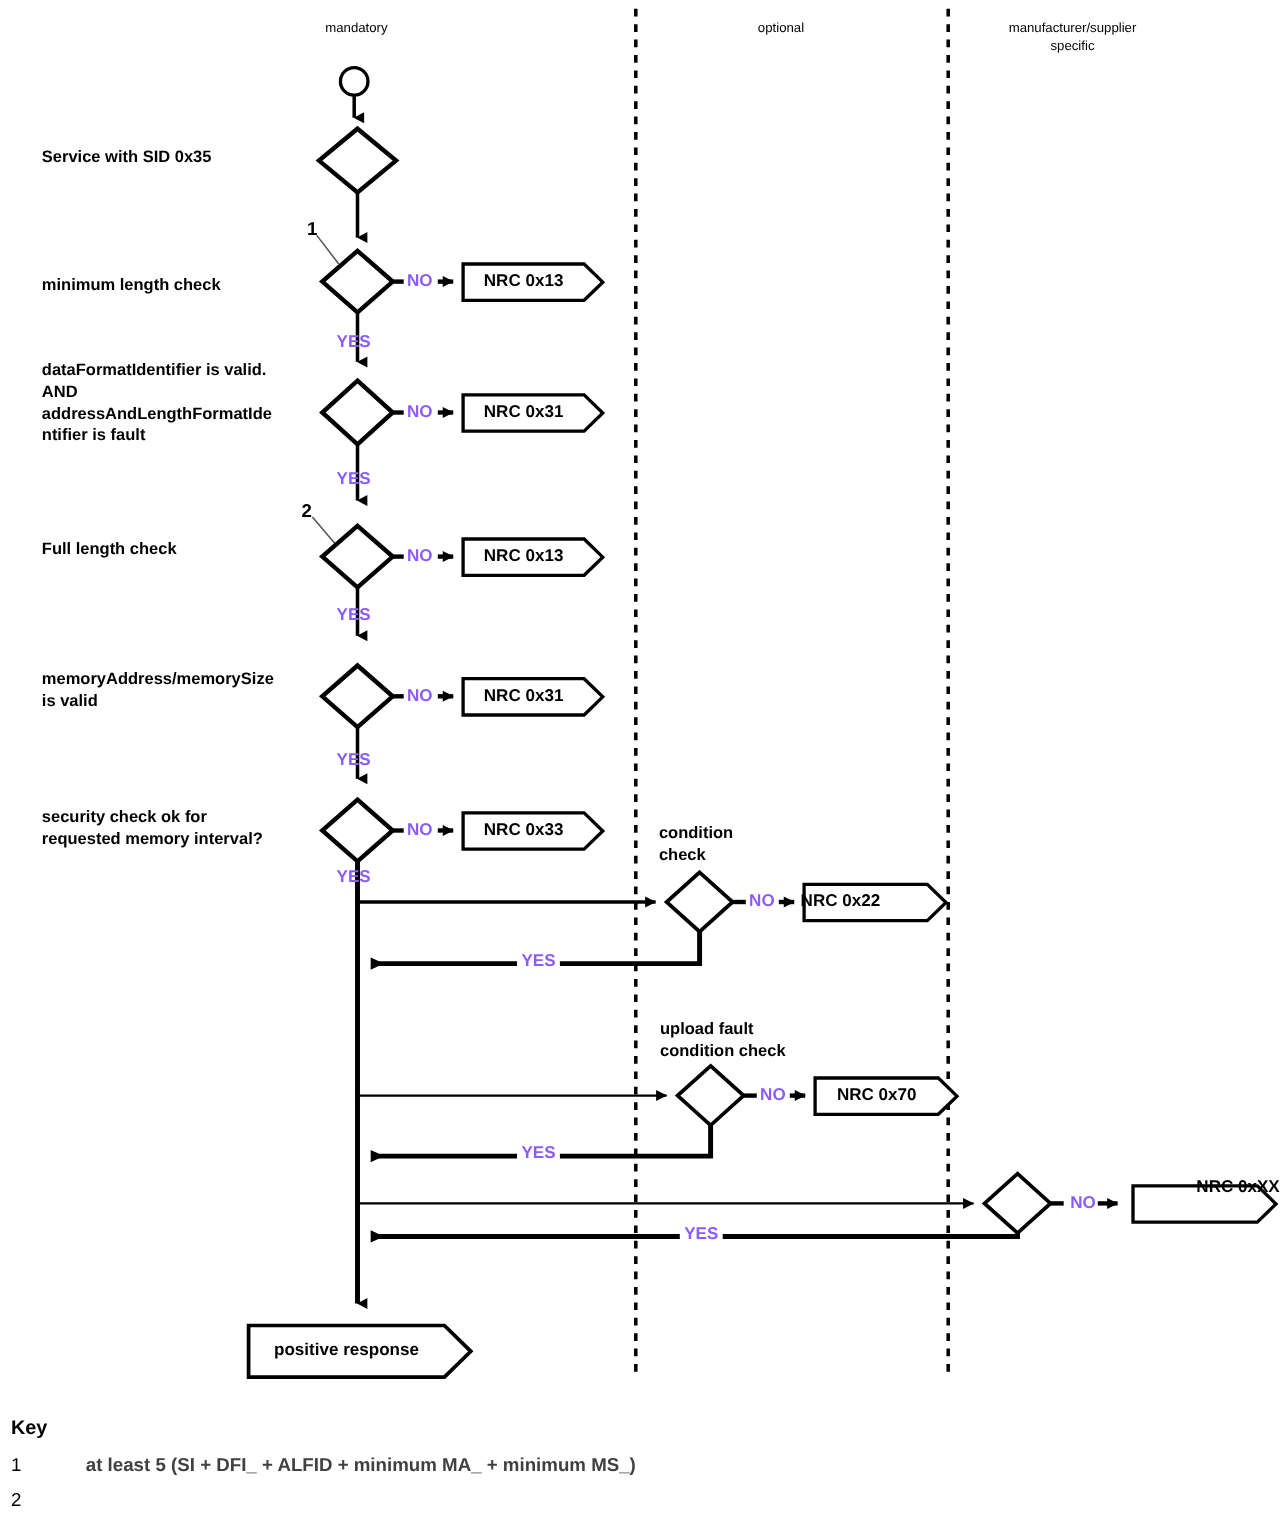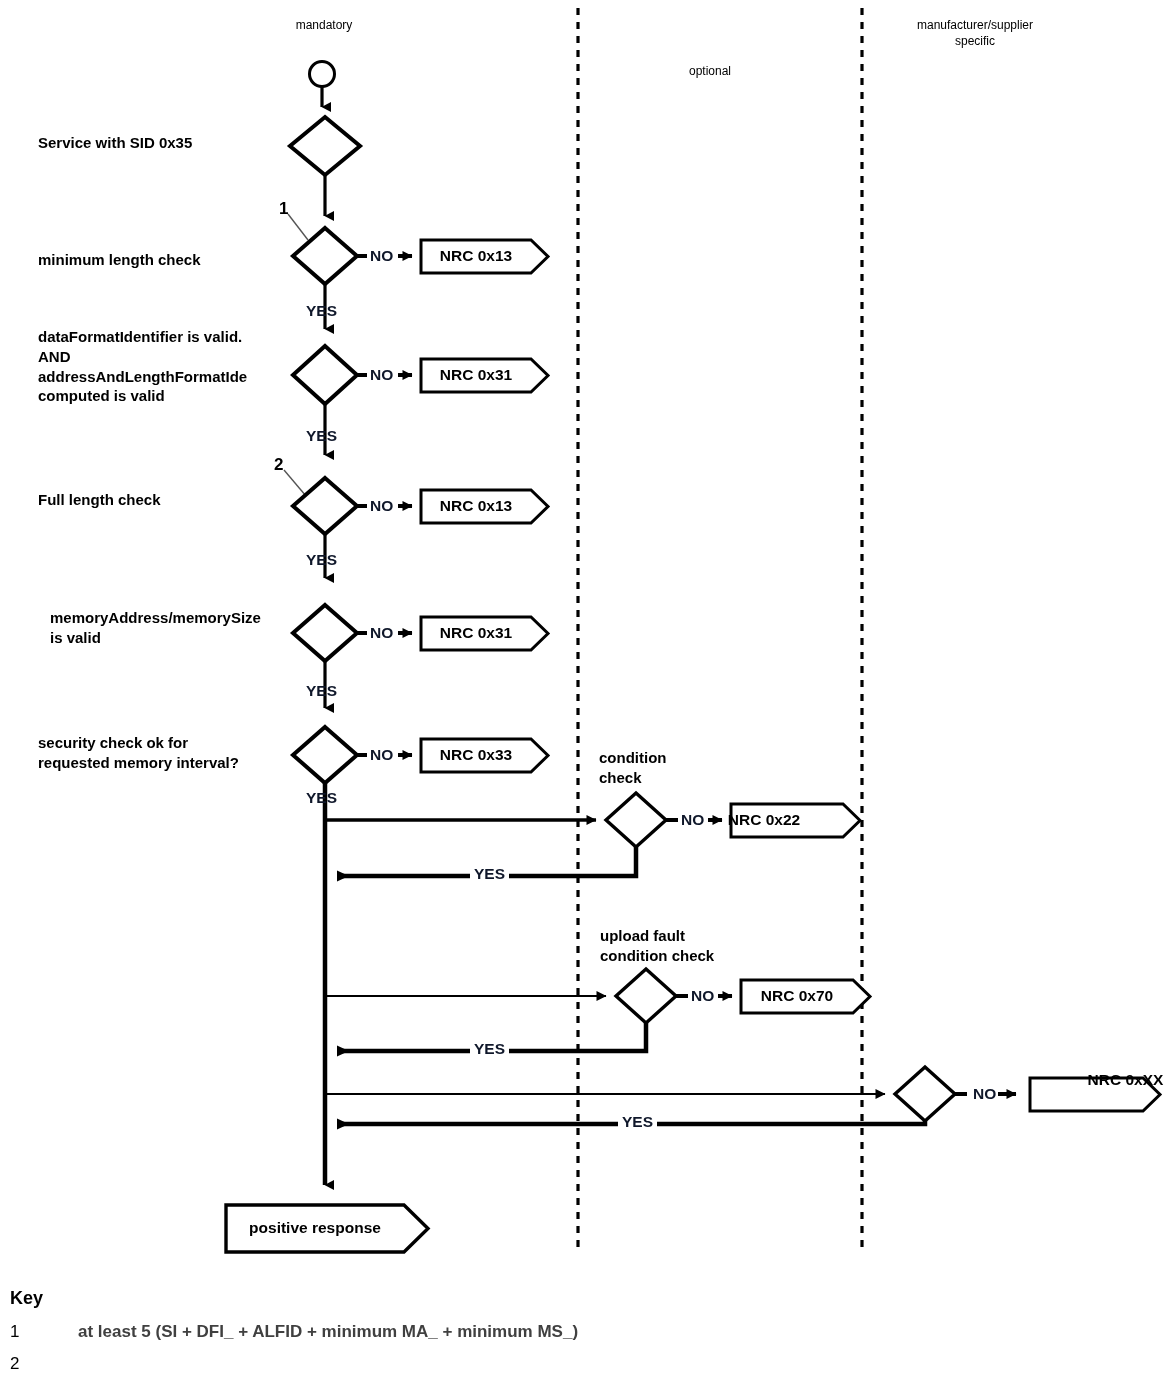--- a/index.html
+++ b/index.html
@@ -46,21 +46,21 @@
     font-size: 15px;
     font-weight: bold;
     line-height: 1.32;
     color: #000;
     white-space: pre-line;
   }
   .edge-label {
     position: absolute;
     font-size: 15.5px;
     font-weight: bold;
-    color: #0f172a;
+    color: #8b5cf6;
     letter-spacing: 0px;
   }
   .nrc-text {
     position: absolute;
     font-size: 15.5px;
     font-weight: bold;
     color: #000;
     text-align: center;
   }
   .note-num {
@@ -87,21 +87,21 @@
     font-weight: bold;
     color: #404040;
   }
 </style>
 </head>
 <body>
 
 <div id="page">
 
   <div class="lane-header" style="left:244px; top:18px; width:160px;">mandatory</div>
-  <div class="lane-header" style="left:630px; top:18px; width:160px;margin-top:46px;">optional</div>
+  <div class="lane-header" style="left:630px; top:18px; width:160px;">optional</div>
   <div class="lane-header" style="left:880px; top:18px; width:190px; white-space:pre-line;">manufacturer/supplier
 specific</div>
 
   <svg id="flow-svg" viewBox="0 0 1165 1387" xmlns="http://www.w3.org/2000/svg">
     <defs>
       <marker id="arrowDown" markerWidth="11" markerHeight="11" refX="5.5" refY="9.5" orient="auto" markerUnits="userSpaceOnUse">
         <path d="M0.5,0.5 L10.5,0.5 L5.5,10 Z" fill="#000"></path>
       </marker>
       <marker id="arrowRight" markerWidth="11" markerHeight="11" refX="10" refY="5.5" orient="auto" markerUnits="userSpaceOnUse">
         <path d="M0.5,0.5 L10.5,5.5 L0.5,10.5 Z" fill="#000"></path>
@@ -178,23 +178,23 @@
     <path d="M1030,1078 L1143,1078 L1160,1094.5 L1143,1111 L1030,1111 Z" fill="#fff" stroke="#000" stroke-width="3"></path>
 
     <path d="M226,1205 L404,1205 L428,1228.5 L404,1252 L226,1252 Z" fill="#fff" stroke="#000" stroke-width="3.4"></path>
   </svg>
 
   <div class="step-label" style="left:38px; top:133px;">Service with SID 0x35</div>
   <div class="step-label" style="left:38px; top:250px;">minimum length  check</div>
   <div class="step-label" style="left:38px; top:327px; width:255px;">dataFormatIdentifier is valid.
 AND
 addressAndLengthFormatIde
-computed is valid</div>
+ntifier is fault</div>
   <div class="step-label" style="left:38px; top:490px;">Full length  check</div>
-  <div class="step-label" style="left:50px; top:608px; width:265px;">memoryAddress/memorySize
+  <div class="step-label" style="left:38px; top:608px; width:265px;">memoryAddress/memorySize
 is valid</div>
   <div class="step-label" style="left:38px; top:733px; width:265px;">security check ok for
 requested memory interval?</div>
 
   <div class="node-label" style="left:599px; top:748px; width:120px;">condition
 check</div>
   <div class="node-label" style="left:600px; top:926px; width:160px;">upload fault
 condition check</div>
 
   <div class="note-num" style="left:279px; top:199px;">1</div>

